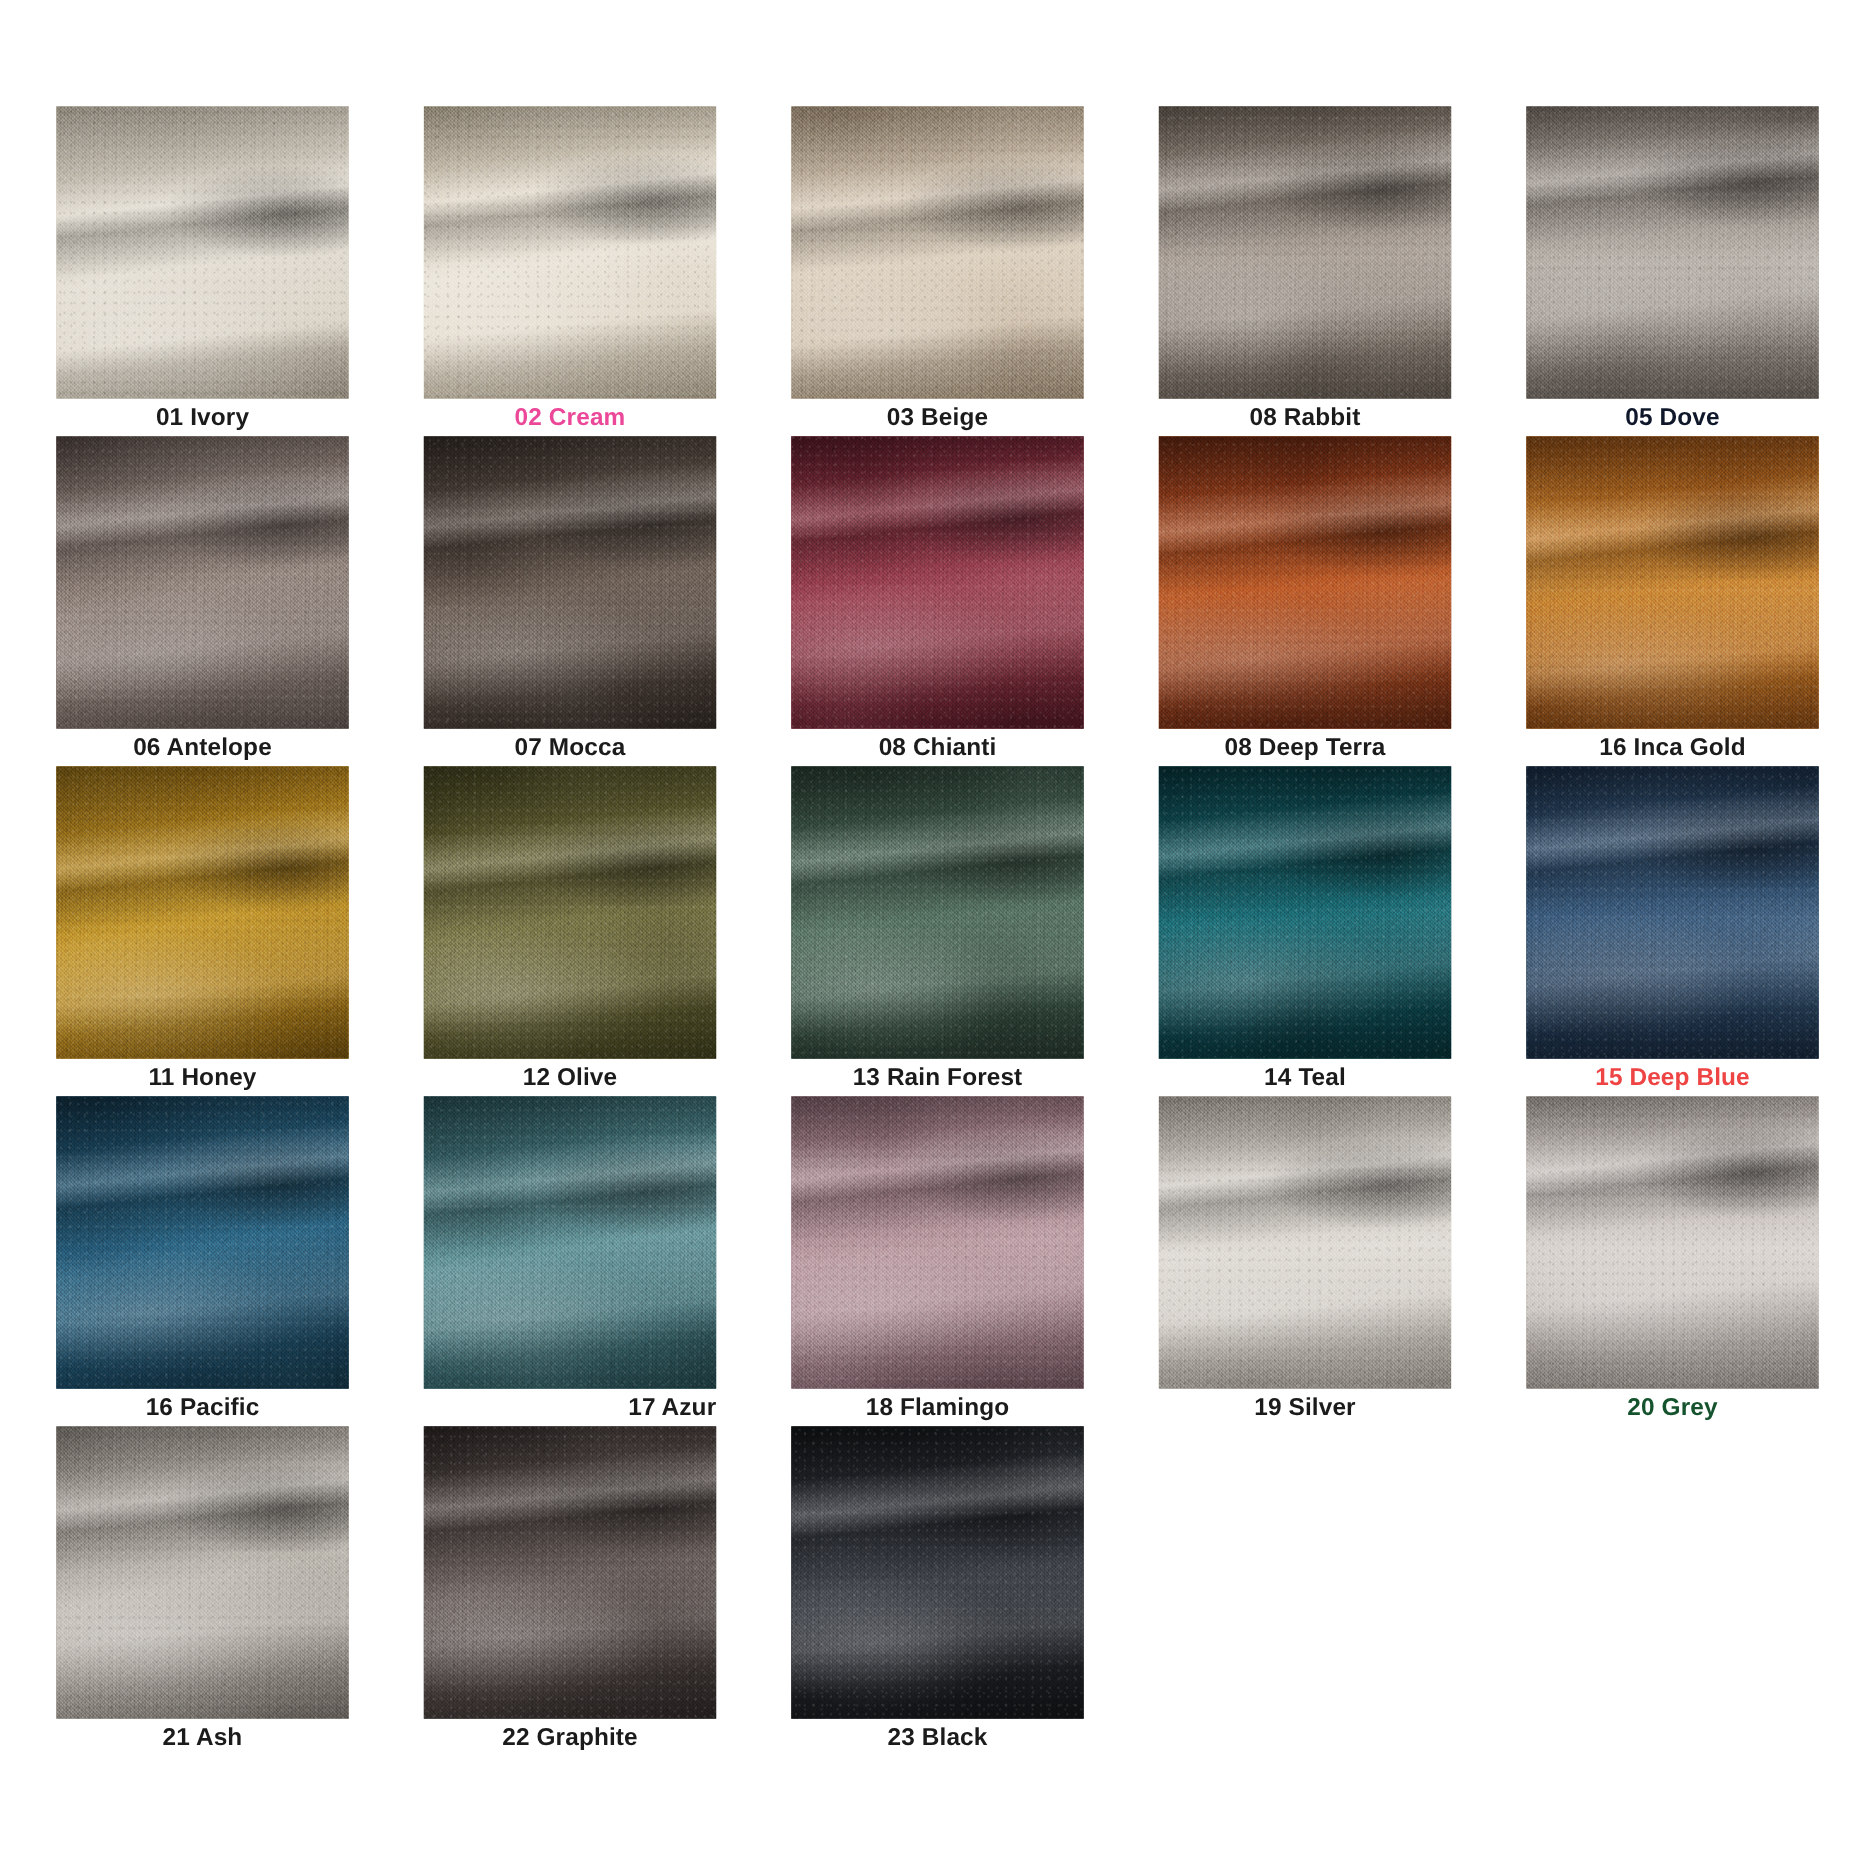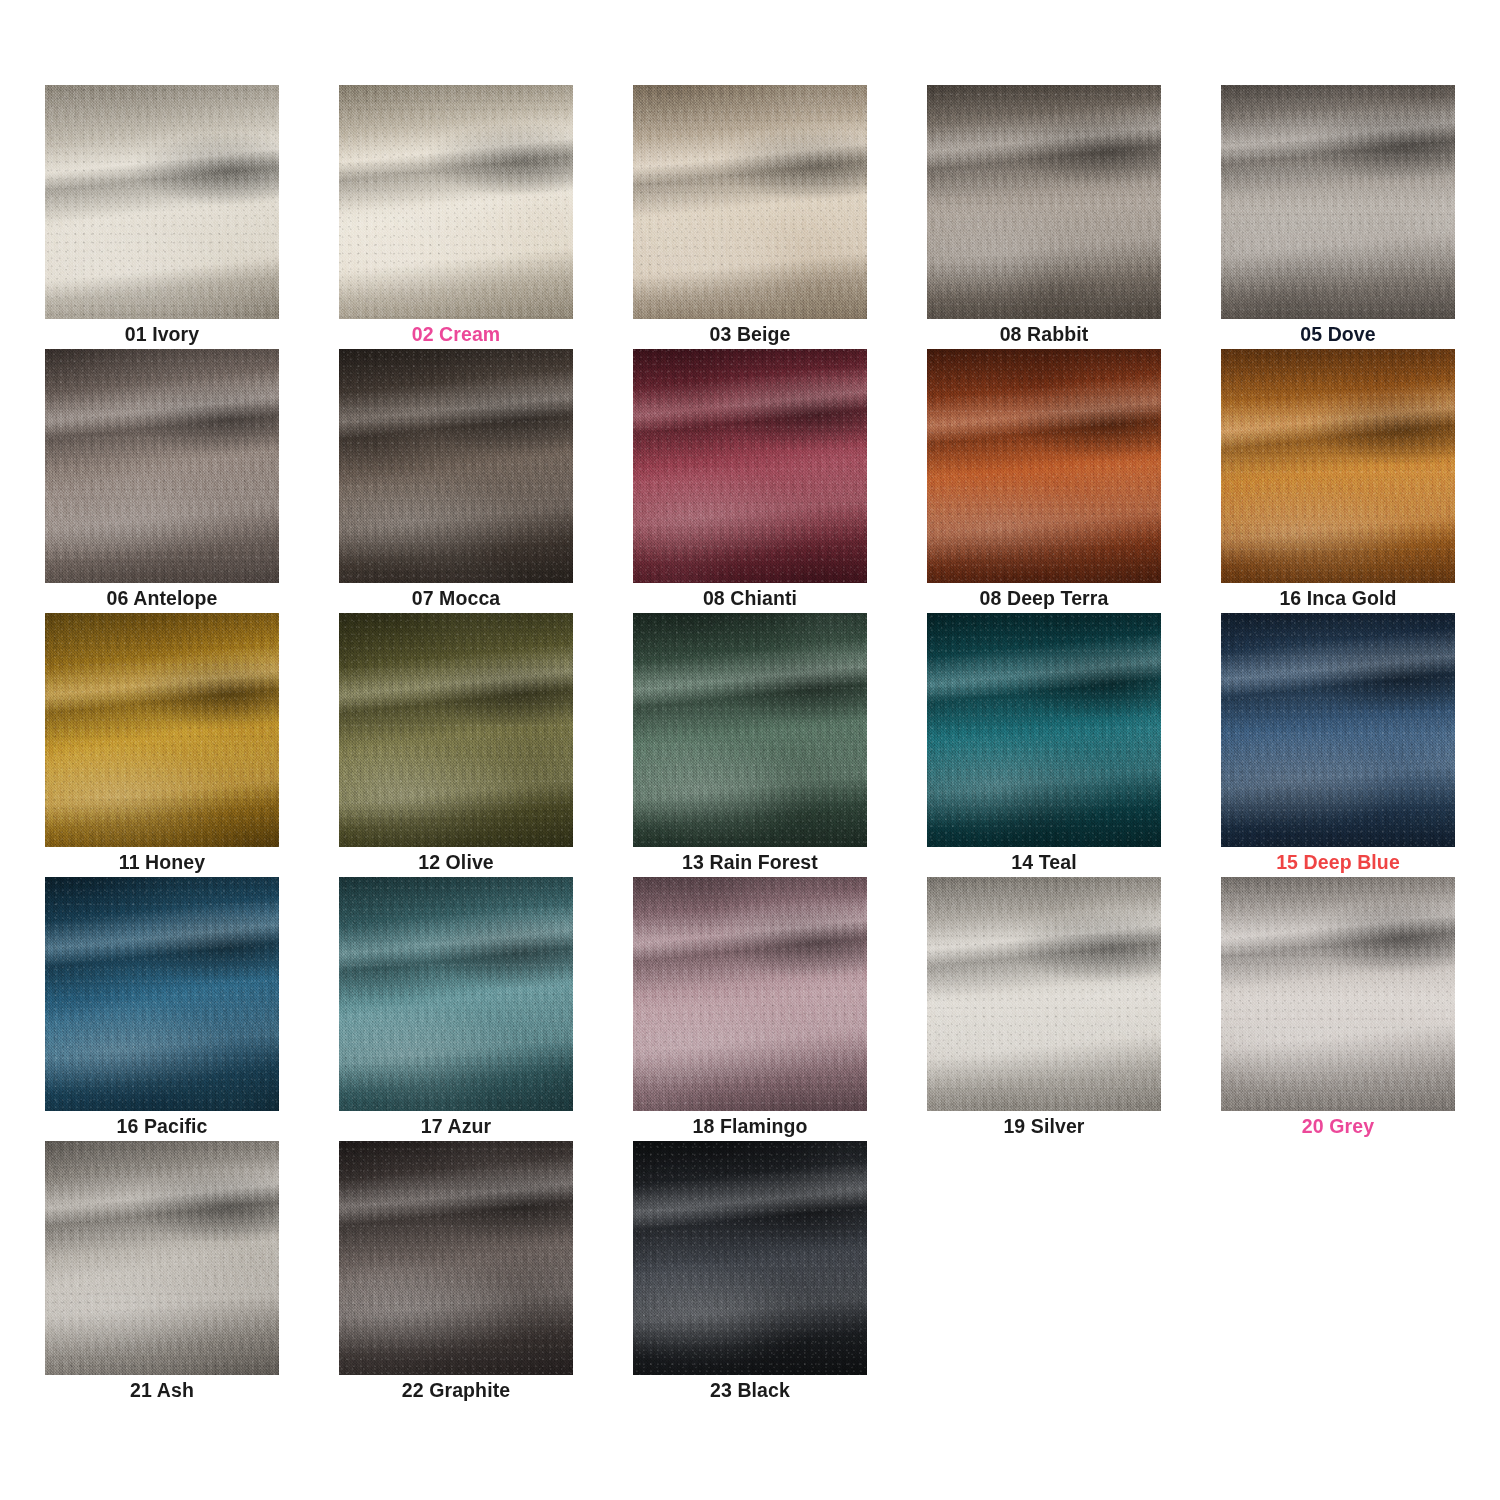--- a/index.html
+++ b/index.html
@@ -244,21 +244,21 @@
         <div class="swatch-label" style="color: rgb(27, 27, 27);">16 Pacific</div>
       </div>
       <div class="swatch-cell">
         <div class="swatch-tile" style="background-color: rgb(63, 108, 113);">
           <div class="tex-base" style="background: linear-gradient(171deg, rgb(34, 69, 74) 0%, rgb(63, 108, 113) 26%, rgb(103, 151, 156) 52%, rgb(63, 108, 113) 74%, rgb(34, 69, 74) 100%);"></div>
           <div class="tex-fold" style="background: linear-gradient(174deg, rgba(0, 0, 0, 0.3) 0%, rgba(0, 0, 0, 0.1) 19%, rgba(255, 255, 255, 0.22) 30%, rgba(0, 0, 0, 0.26) 37%, rgba(0, 0, 0, 0.02) 50%, rgba(255, 255, 255, 0.13) 72%, rgba(0, 0, 0, 0.14) 84%, rgba(0, 0, 0, 0.24) 100%), radial-gradient(58% 22% at 78% 32%, rgba(0, 0, 0, 0.34), rgba(0, 0, 0, 0) 72%), radial-gradient(70% 30% at 30% 76%, rgba(255, 255, 255, 0.14), rgba(255, 255, 255, 0) 74%);"></div>
           <div class="tex-mottle" style="transform: rotate(232deg);"></div>
           <div class="tex-grain"></div>
           <div class="tex-speck" style="background-position: 48px 80px, 112px 32px, 64px 96px, 80px 48px, 32px 128px;"></div>
         </div>
-        <div class="swatch-label" style="color: rgb(27, 27, 27);">17 Azur</div>
+        <div class="swatch-label" style="color: rgb(27, 27, 27); text-align: right;">17 Azur</div>
       </div>
       <div class="swatch-cell">
         <div class="swatch-tile" style="background-color: rgb(162, 129, 137);">
           <div class="tex-base" style="background: linear-gradient(174deg, rgb(111, 84, 92) 0%, rgb(162, 129, 137) 26%, rgb(187, 155, 162) 52%, rgb(162, 129, 137) 74%, rgb(111, 84, 92) 100%);"></div>
           <div class="tex-fold" style="background: linear-gradient(174deg, rgba(0, 0, 0, 0.3) 0%, rgba(0, 0, 0, 0.1) 15%, rgba(255, 255, 255, 0.22) 26%, rgba(0, 0, 0, 0.26) 33%, rgba(0, 0, 0, 0.02) 46%, rgba(255, 255, 255, 0.13) 68%, rgba(0, 0, 0, 0.14) 84%, rgba(0, 0, 0, 0.24) 100%), radial-gradient(58% 22% at 78% 28%, rgba(0, 0, 0, 0.34), rgba(0, 0, 0, 0) 72%), radial-gradient(70% 30% at 30% 72%, rgba(255, 255, 255, 0.14), rgba(255, 255, 255, 0) 74%);"></div>
           <div class="tex-mottle" style="transform: rotate(269deg);"></div>
           <div class="tex-grain"></div>
           <div class="tex-speck" style="background-position: 51px 85px, 119px 34px, 68px 102px, 85px 51px, 34px 136px;"></div>
         </div>
         <div class="swatch-label" style="color: rgb(27, 27, 27);">18 Flamingo</div>
@@ -274,21 +274,21 @@
         <div class="swatch-label" style="color: rgb(27, 27, 27);">19 Silver</div>
       </div>
       <div class="swatch-cell">
         <div class="swatch-tile" style="background-color: rgb(196, 189, 184);">
           <div class="tex-base" style="background: linear-gradient(rgb(154, 147, 141) 0%, rgb(196, 189, 184) 26%, rgb(219, 213, 208) 52%, rgb(196, 189, 184) 74%, rgb(154, 147, 141) 100%);"></div>
           <div class="tex-fold" style="background: linear-gradient(174deg, rgba(0, 0, 0, 0.3) 0%, rgba(0, 0, 0, 0.1) 13%, rgba(255, 255, 255, 0.22) 24%, rgba(0, 0, 0, 0.26) 31%, rgba(0, 0, 0, 0.02) 44%, rgba(255, 255, 255, 0.13) 66%, rgba(0, 0, 0, 0.14) 84%, rgba(0, 0, 0, 0.24) 100%), radial-gradient(58% 22% at 78% 26%, rgba(0, 0, 0, 0.34), rgba(0, 0, 0, 0) 72%), radial-gradient(70% 30% at 30% 70%, rgba(255, 255, 255, 0.14), rgba(255, 255, 255, 0) 74%);"></div>
           <div class="tex-mottle" style="transform: rotate(343deg);"></div>
           <div class="tex-grain"></div>
           <div class="tex-speck" style="background-position: 57px 95px, 133px 38px, 76px 114px, 95px 57px, 38px 152px;"></div>
         </div>
-        <div class="swatch-label" style="color: #ec4899;">20 Grey</div>
+        <div class="swatch-label" style="color: #14532d;">20 Grey</div>
       </div>
       <div class="swatch-cell">
         <div class="swatch-tile" style="background-color: rgb(169, 163, 155);">
           <div class="tex-base" style="background: linear-gradient(168deg, rgb(119, 113, 106) 0%, rgb(169, 163, 155) 26%, rgb(195, 190, 182) 52%, rgb(169, 163, 155) 74%, rgb(119, 113, 106) 100%);"></div>
           <div class="tex-fold" style="background: linear-gradient(174deg, rgba(0, 0, 0, 0.3) 0%, rgba(0, 0, 0, 0.1) 15%, rgba(255, 255, 255, 0.22) 26%, rgba(0, 0, 0, 0.26) 33%, rgba(0, 0, 0, 0.02) 46%, rgba(255, 255, 255, 0.13) 68%, rgba(0, 0, 0, 0.14) 84%, rgba(0, 0, 0, 0.24) 100%), radial-gradient(58% 22% at 78% 28%, rgba(0, 0, 0, 0.34), rgba(0, 0, 0, 0) 72%), radial-gradient(70% 30% at 30% 72%, rgba(255, 255, 255, 0.14), rgba(255, 255, 255, 0) 74%);"></div>
           <div class="tex-mottle" style="transform: rotate(20deg);"></div>
           <div class="tex-grain"></div>
           <div class="tex-speck" style="background-position: 60px 100px, 140px 40px, 80px 120px, 100px 60px, 40px 160px;"></div>
         </div>
         <div class="swatch-label" style="color: rgb(27, 27, 27);">21 Ash</div>

